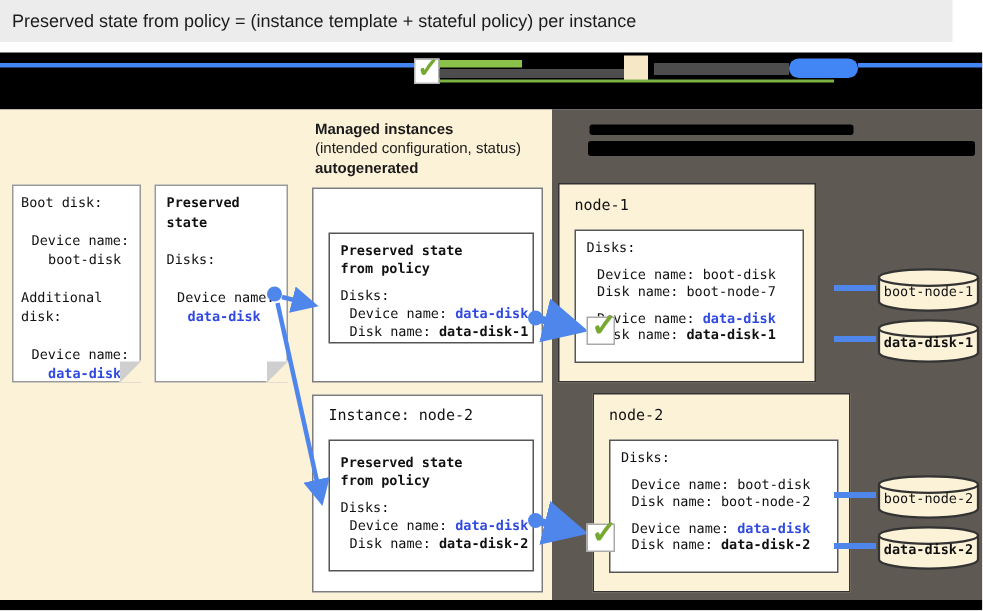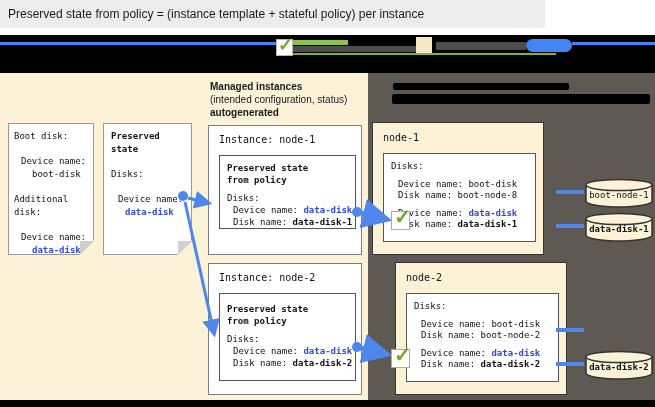--- a/index.html
+++ b/index.html
@@ -1,20 +1,20 @@
 <!DOCTYPE html>
 <html><head>
 <meta charset="utf-8">
 <style>
   html,body{margin:0;padding:0;background:#fff;}
   #stage{position:relative;width:655px;height:407px;overflow:hidden;
          font-family:"Liberation Sans",sans-serif;background:#fff;}
   .abs{position:absolute;}
   
-  #title-bar{left:0;top:0;width:545px;height:28px;background:#ececec;}
+  #title-bar{left:0;top:0;width:635px;height:28px;background:#ececec;}
   #title-text{left:8px;top:7px;font-size:12px;color:#1b1b1b;}
   
   #legend-strip{left:0;top:35px;width:655px;height:38px;background:#000;}
   .legend-blue-line{height:3px;background:#4285f4;top:7px;}
   #legend-checkbox{left:276px;top:4px;width:15px;height:15px;background:#fff;border:1px solid #b5b5b5;}
   #legend-checkbox .ck{position:absolute;left:1px;top:-6px;font-size:18px;font-weight:bold;color:#76a832;}
   .legend-green-bar{left:293px;top:5px;width:55px;height:5px;background:#8bc34a;}
   .legend-gray-bar1{left:293px;top:11px;width:125px;height:6px;background:#4d4d4d;}
   #legend-cream-box{left:416px;top:2px;width:16px;height:17px;background:#f6e8c6;}
   .legend-gray-bar2{left:436px;top:7px;width:90px;height:8px;background:#4d4d4d;}
@@ -116,21 +116,20 @@
     </div>
   </div>
 
   <div class="abs" id="managed-heading">
     <div class="hb">Managed instances</div>
     <div>(intended configuration, status)</div>
     <div class="hb">autogenerated</div>
   </div>
 
   <div class="abs inst-box" style="left:208px;top:125px;width:152px;height:128px;">
-    <div class="mono" style="position:absolute;left:10px;top:7px;font-size:10px;">Instance: node-1</div>
     <div class="inner-box" style="left:10px;top:29px;width:135px;height:72px;">
       <div class="inner-body">
         <div class="mono b">Preserved state</div>
         <div class="mono b">from policy</div>
         <div class="mono gap8">Disks:</div>
         <div class="mono" style="padding-left:6px;"><span>Device name: </span><span class="blue">data-disk</span></div>
         <div class="mono" style="padding-left:6px;"><span>Disk name: </span><span class="b">data-disk-1</span></div>
       </div>
     </div>
   </div>
@@ -150,21 +149,21 @@
 
   <div class="redact" style="left:393px;top:83px;width:176px;height:7px;"></div>
   <div class="redact" style="left:392px;top:94px;width:258px;height:10px;"></div>
 
   <div class="abs node-box" style="left:372px;top:122px;width:170px;height:131px;">
     <div class="mono" style="position:absolute;left:10px;top:8px;font-size:10px;">node-1</div>
     <div class="node-inner" style="left:10px;top:30px;width:151px;height:87px;">
       <div class="node-body">
         <div class="mono">Disks:</div>
         <div class="mono gap8 ind1">Device name: boot-disk</div>
-        <div class="mono ind1">Disk name: boot-node-8</div>
+        <div class="mono ind1">Disk name: boot-node-7</div>
         <div class="mono gap8 ind1"><span>Device name: </span><span class="blue">data-disk</span></div>
         <div class="mono ind1"><span>Disk name: </span><span class="b">data-disk-1</span></div>
       </div>
     </div>
   </div>
 
   <div class="abs node-box" style="left:395px;top:262px;width:170px;height:131px;">
     <div class="mono" style="position:absolute;left:10px;top:8px;font-size:10px;">node-2</div>
     <div class="node-inner" style="left:10px;top:30px;width:151px;height:87px;">
       <div class="node-body">
@@ -188,20 +187,27 @@
         <ellipse cx="35" cy="7" rx="33" ry="5.5" fill="#fcf2d8" stroke="#333" stroke-width="1.5"></ellipse>
       </svg>
     <div class="lbl">boot-node-1</div>
   </div>
   <div class="cyl" style="left:584px;top:212px;">
     <svg width="70" height="30" viewBox="0 0 70 30">
         <path d="M2 7 v16 a33 6 0 0 0 66 0 v-16" fill="#fcf2d8" stroke="#333" stroke-width="1.5"></path>
         <ellipse cx="35" cy="7" rx="33" ry="5.5" fill="#fcf2d8" stroke="#333" stroke-width="1.5"></ellipse>
       </svg>
     <div class="lbl b">data-disk-1</div>
+  </div>
+  <div class="cyl" style="left:584px;top:316px;">
+    <svg width="70" height="30" viewBox="0 0 70 30">
+        <path d="M2 7 v16 a33 6 0 0 0 66 0 v-16" fill="#fcf2d8" stroke="#333" stroke-width="1.5"></path>
+        <ellipse cx="35" cy="7" rx="33" ry="5.5" fill="#fcf2d8" stroke="#333" stroke-width="1.5"></ellipse>
+      </svg>
+    <div class="lbl">boot-node-2</div>
   </div>
   <div class="cyl" style="left:584px;top:350px;">
     <svg width="70" height="30" viewBox="0 0 70 30">
         <path d="M2 7 v16 a33 6 0 0 0 66 0 v-16" fill="#fcf2d8" stroke="#333" stroke-width="1.5"></path>
         <ellipse cx="35" cy="7" rx="33" ry="5.5" fill="#fcf2d8" stroke="#333" stroke-width="1.5"></ellipse>
       </svg>
     <div class="lbl b">data-disk-2</div>
   </div>
 
   <svg id="overlay" width="655" height="407" viewBox="0 0 655 407">

